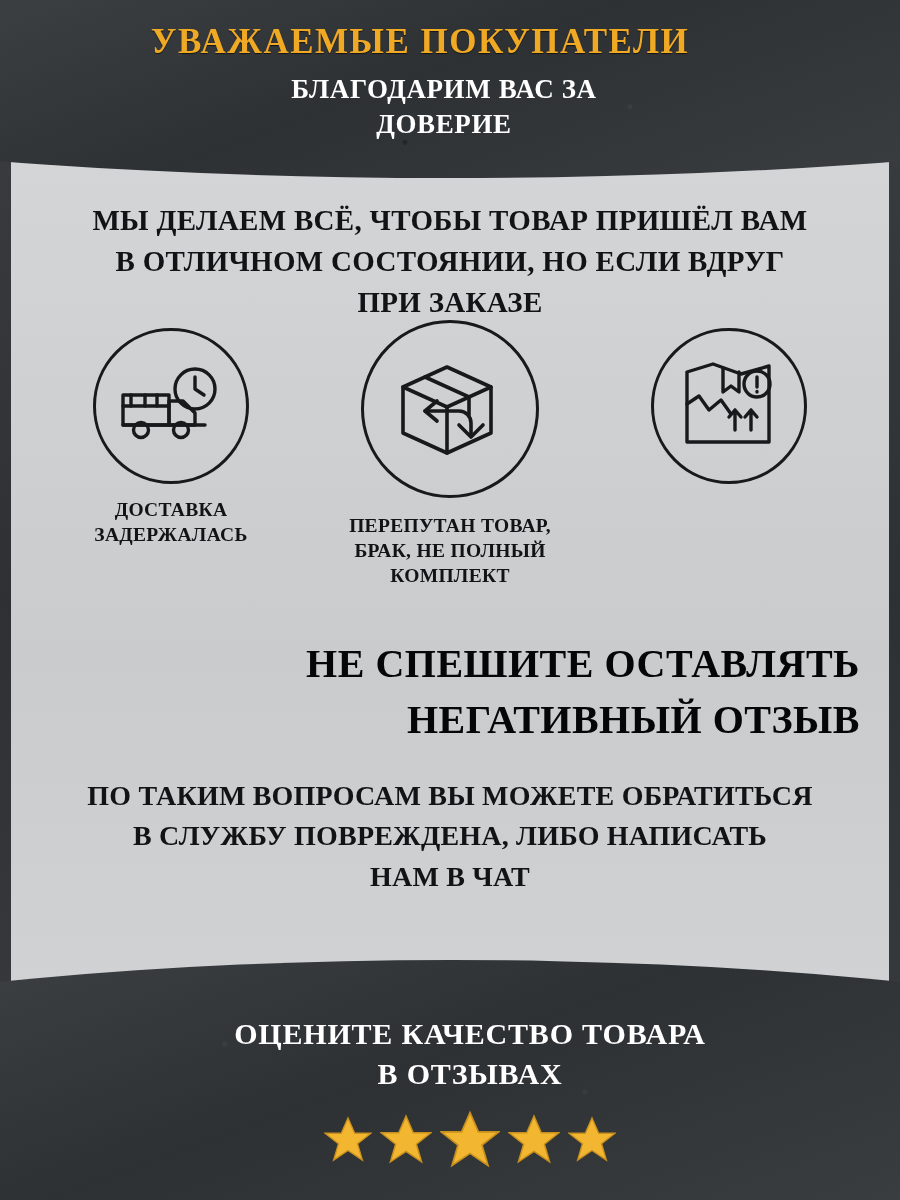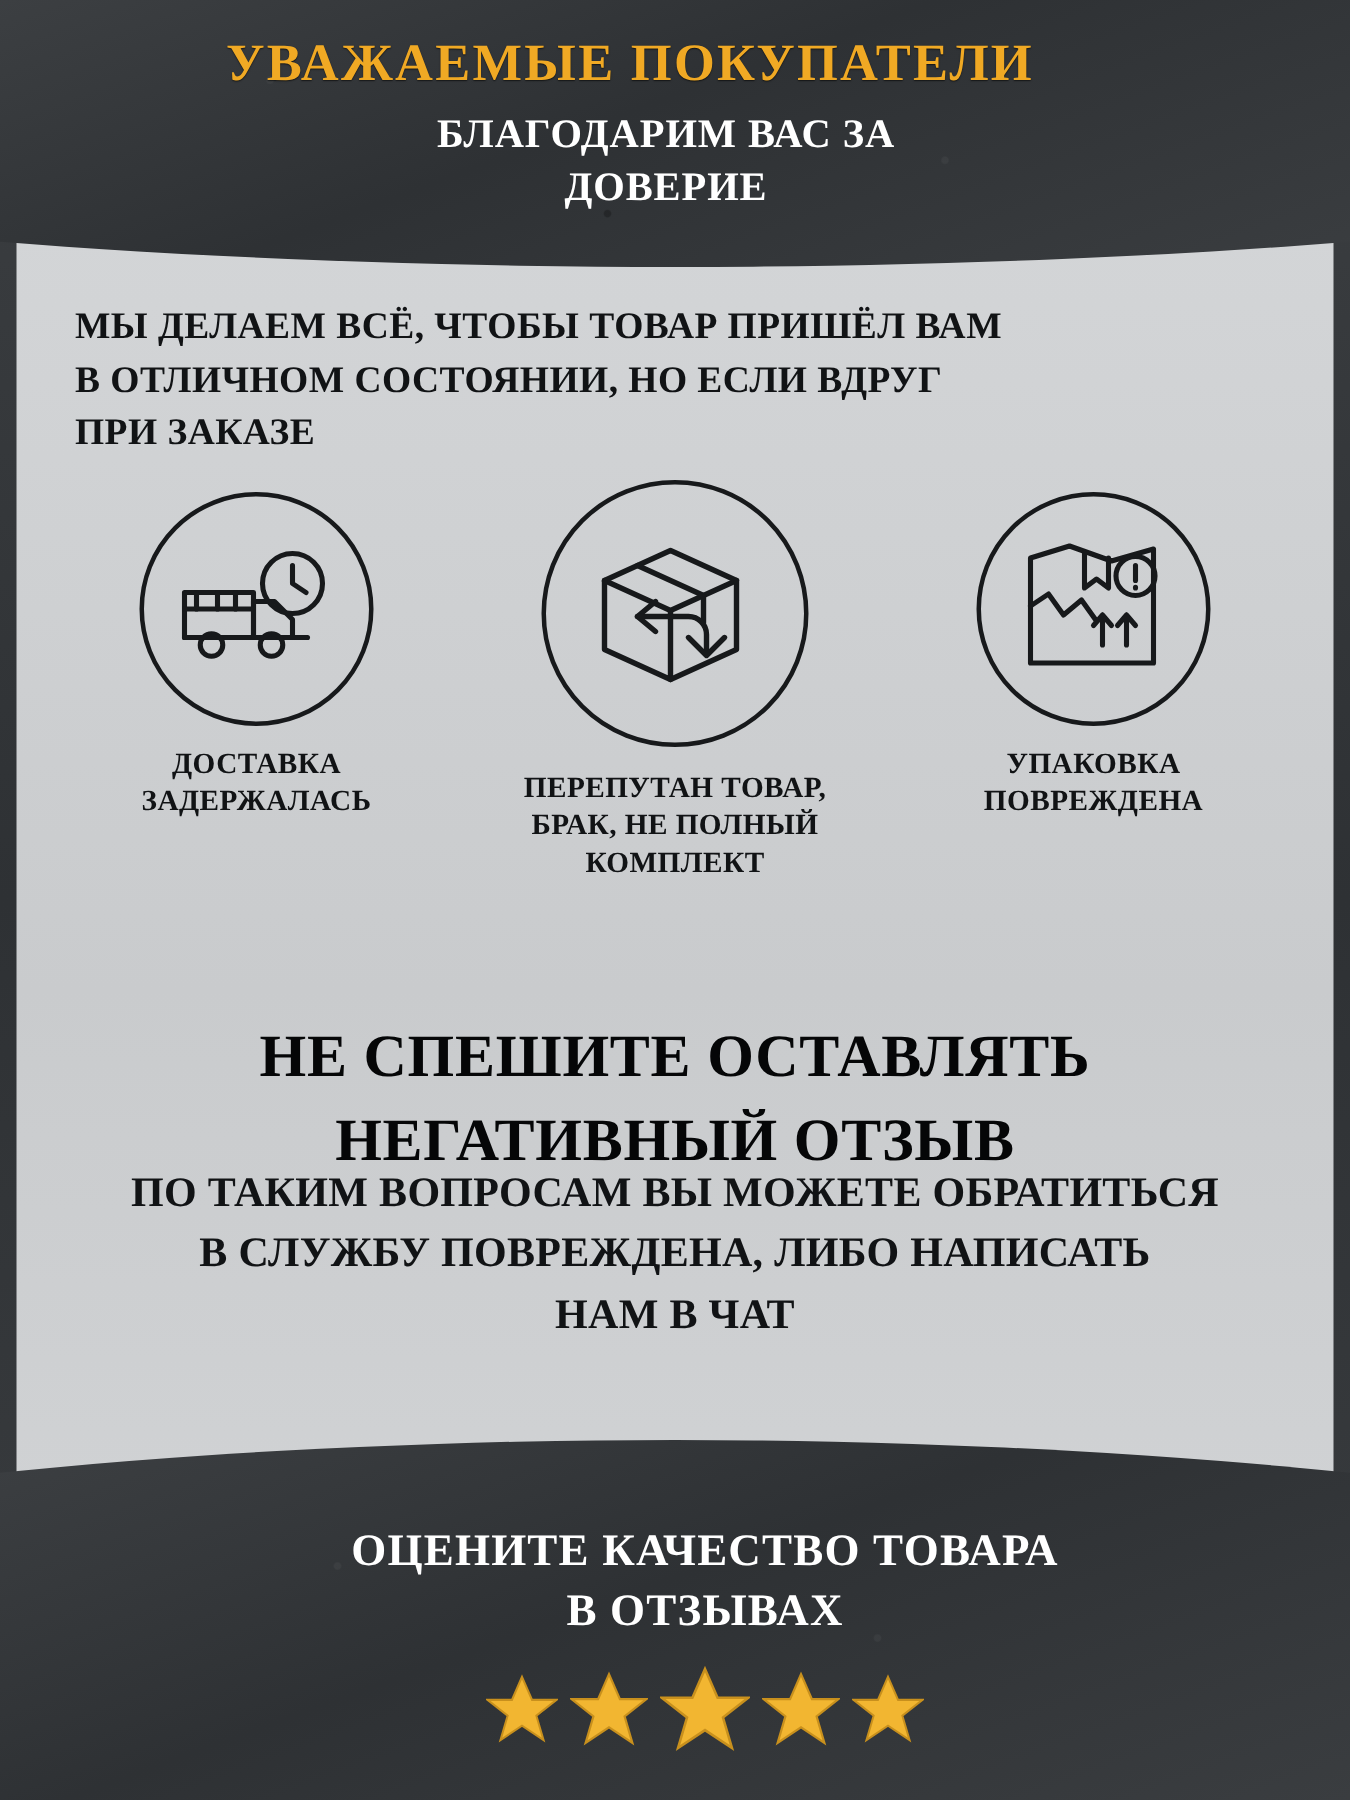--- a/index.html
+++ b/index.html
@@ -70,22 +70,22 @@
   }
   .rail.left { left: 0; }
   .rail.right { right: 0; }
 
   
   .intro {
     position: absolute;
     top: 200px;
     left: 50px;
     width: 800px;
-    text-align: left;
-    font-size: 25px;
+    text-align: center;
+    font-size: 29px;
     font-weight: bold;
     line-height: 1.42;
     letter-spacing: 0.3px;
     color: #111315;
   }
 
   
   .icons {
     position: absolute;
     top: 328px;
@@ -125,27 +125,26 @@
     text-transform: uppercase;
   }
   .icon-col.wide .cap { margin-top: 16px; }
 
   
   .headline {
     position: absolute;
     top: 636px;
     left: 40px;
     width: 820px;
-    text-align: center;
+    text-align: right;
     font-size: 40px;
     font-weight: bold;
     line-height: 1.4;
     letter-spacing: 0.5px;
     color: #050607;
-    margin-top: 40px;
   }
 
   
   .body-text {
     position: absolute;
     top: 776px;
     left: 45px;
     width: 810px;
     text-align: center;
     font-size: 28px;
@@ -273,24 +272,20 @@
             <path d="M8 46 L20 38 L30 52 L42 42 L52 56"></path>
             <path d="M44 10 V34 L52 28 L60 34 V14"></path>
             <circle cx="78" cy="26" r="13"></circle>
             <path d="M78 19 V29"></path>
             <path d="M78 33.5 V34"></path>
             <path d="M56 72 V52 M56 52 L50 59 M56 52 L62 59"></path>
             <path d="M72 72 V52 M72 52 L66 59 M72 52 L78 59"></path>
           </g>
         </svg>
       </div>
-      <div class="cap">
-        <div>УПАКОВКА</div>
-        <div>ПОВРЕЖДЕНА</div>
-      </div>
     </div>
 
   </div>
 
   <div class="headline">
     <div>НЕ СПЕШИТЕ ОСТАВЛЯТЬ</div>
     <div>НЕГАТИВНЫЙ ОТЗЫВ</div>
   </div>
 
   <div class="body-text">

